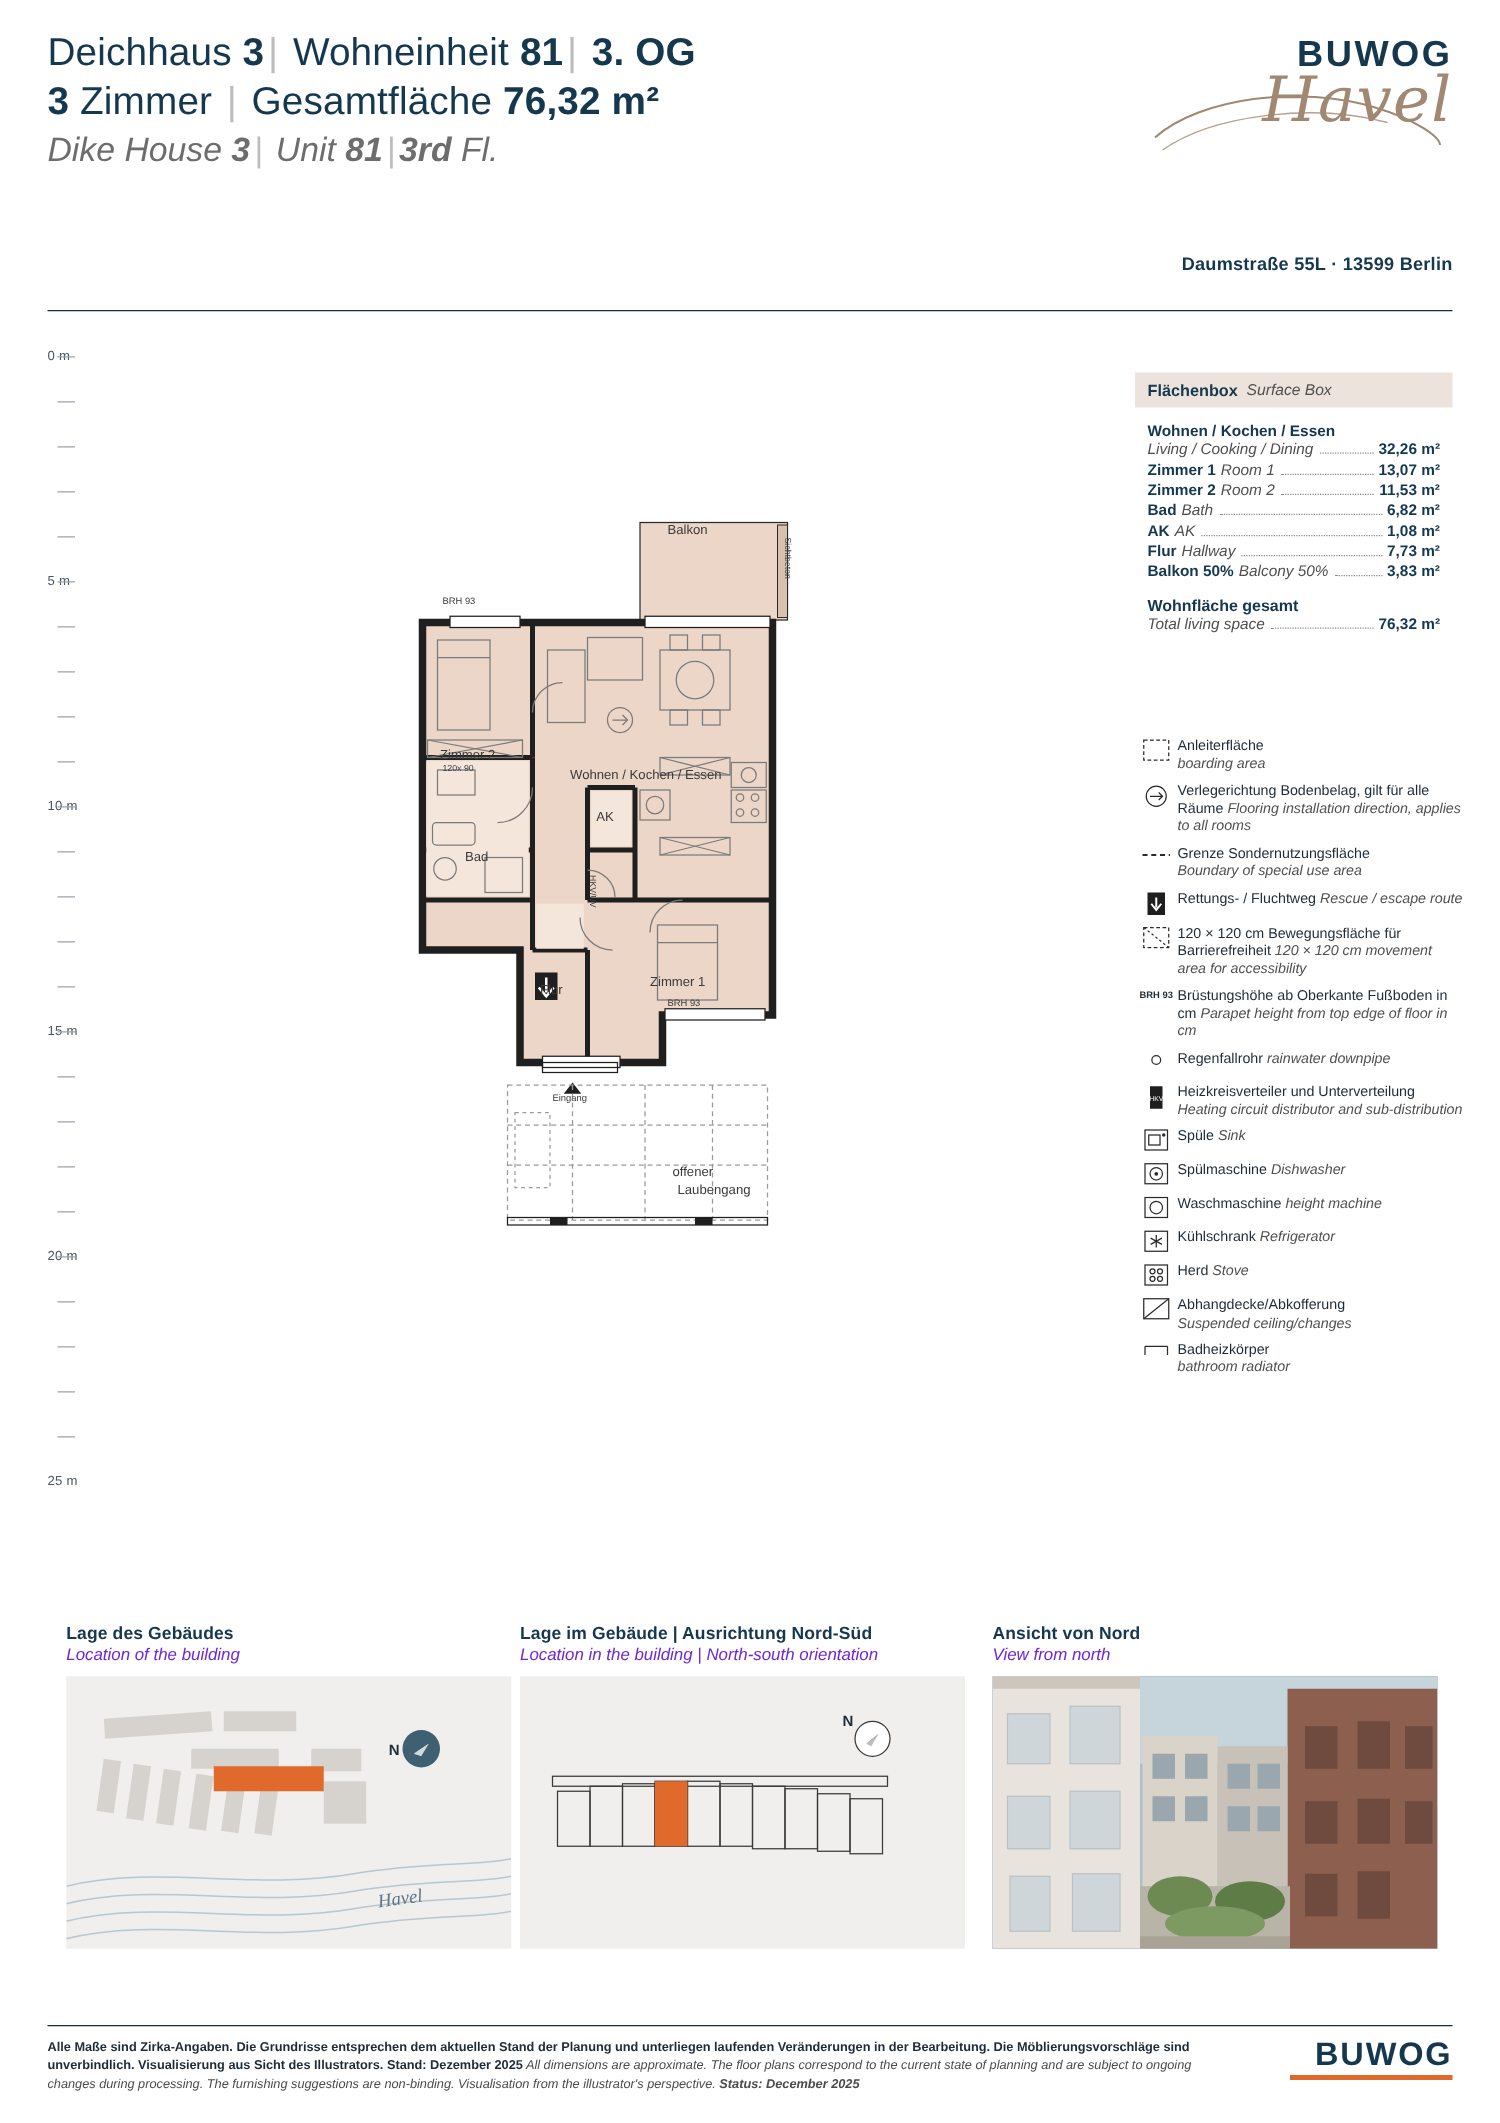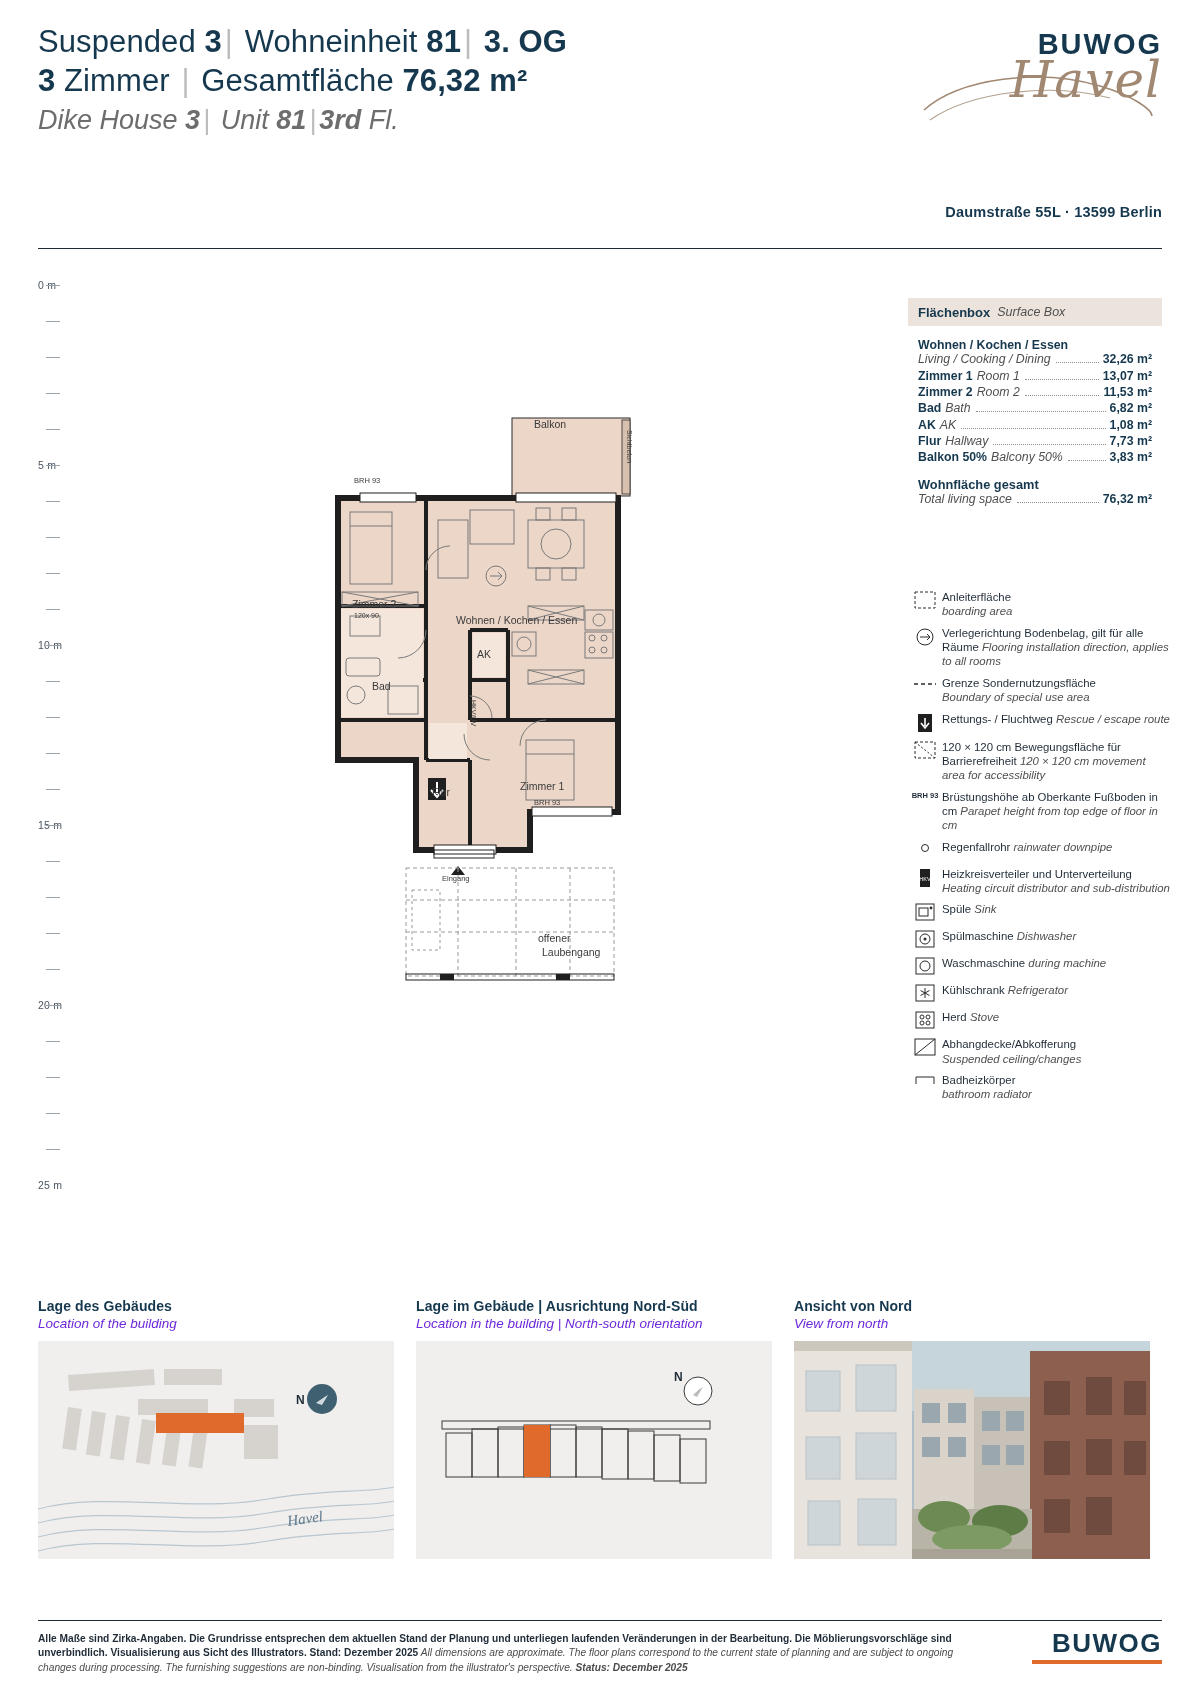--- a/index.html
+++ b/index.html
@@ -81,21 +81,21 @@
   
   .legend { position:absolute; left:908px; top:590px; width:262px; }
   .lg { display:flex; margin-bottom:7px; }
   .lg .sym { width:34px; min-height:20px; flex:0 0 34px; display:flex; align-items:flex-start; justify-content:center; padding-top:1px;}
   .lg .txt { font-size:11.4px; line-height:1.26; color:#1f2b37;}
   .lg .txt b { font-weight:400; }
   .lg .txt i { font-style:italic; color:#4f4f4f; }
   
   .panels { position:absolute; left:38px; top:1298px; width:1124px; height:300px;}
   .pnl { position:absolute; top:0; width:356px;}
-  .pnl.p1 { left:0; }
+  .pnl.p1 { left:15px; }
   .pnl.p2 { left:378px; }
   .pnl.p3 { left:756px; }
   .pnl h4 { margin:0; font-size:14px; font-weight:700; color:#16384f; letter-spacing:.1px;}
   .pnl .sub { font-size:13.5px; font-style:italic; color:#6d28d9; margin-top:2px;}
   .pnl .box { margin-top:10px; width:356px; height:218px; background:#f0efed; position:relative; overflow:hidden;}
   .pnl.p3 .box { background:#8fa6b4; }
   
   .hr-bot { position:absolute; left:38px; top:1620px; width:1124px; height:1px; background:#1f2b37;}
   .footer { position:absolute; left:38px; top:1632px; width:930px; font-size:10.2px; line-height:1.42; color:#1f2b37;}
   .footer b { font-weight:700; }
@@ -104,21 +104,21 @@
   .footlogo .b { font-size:26px; font-weight:700; color:#16384f; letter-spacing:1.5px; line-height:1;}
   .footlogo .bar { margin-top:4px; height:4px; background:#e06a2b;}
 </style>
 </head>
 <body>
 
 <div class="page">
 
   <div class="header">
     <div class="title-de">
-      <span>Suspended </span><b>3</b><span class="sep">|</span><span> Wohneinheit </span><b>81</b><span class="sep">|</span><b> 3. OG</b>
+      <span>Deichhaus </span><b>3</b><span class="sep">|</span><span> Wohneinheit </span><b>81</b><span class="sep">|</span><b> 3. OG</b>
     </div>
     <div class="title-de">
       <b>3</b><span> Zimmer </span><span class="sep">|</span><span> Gesamtfläche </span><b>76,32 m²</b>
     </div>
     <div class="title-en">
       <span>Dike House </span><b>3</b><span class="sep">|</span><span> Unit </span><b>81</b><span class="sep">|</span><b>3rd</b><span> Fl.</span>
     </div>
 
     <div class="addr">Daumstraße 55L · 13599 Berlin</div>
 
@@ -472,21 +472,21 @@
       <div class="txt"><b>Spülmaschine</b> <i>Dishwasher</i></div>
     </div>
 
     <div class="lg">
       <div class="sym">
         <svg width="20" height="18">
             <rect x="1" y="1" width="18" height="16" fill="none" stroke="#2b2b2b"></rect>
             <circle cx="10" cy="9" r="5" fill="none" stroke="#2b2b2b"></circle>
           </svg>
       </div>
-      <div class="txt"><b>Waschmaschine</b> <i>during machine</i></div>
+      <div class="txt"><b>Waschmaschine</b> <i>height machine</i></div>
     </div>
 
     <div class="lg">
       <div class="sym">
         <svg width="20" height="18">
             <rect x="1" y="1" width="18" height="16" fill="none" stroke="#2b2b2b"></rect>
             <path d="M10 4 v10 M5.5 6.5 l9 5 M14.5 6.5 l-9 5" stroke="#2b2b2b"></path>
           </svg>
       </div>
       <div class="txt"><b>Kühlschrank</b> <i>Refrigerator</i></div>

